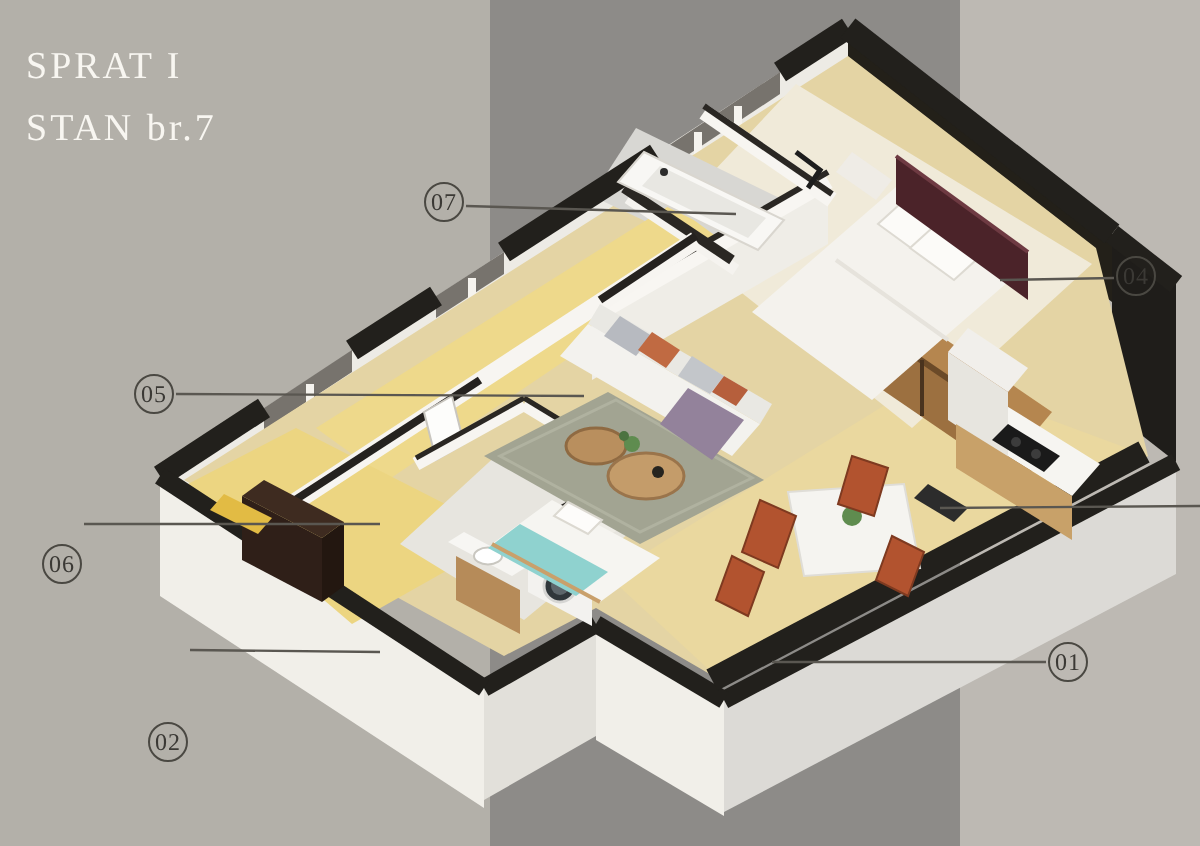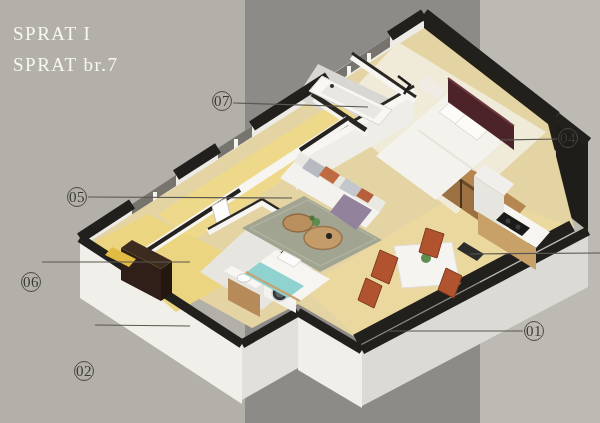--- a/index.html
+++ b/index.html
@@ -7,21 +7,21 @@
          font-family:"Liberation Serif","DejaVu Serif",serif;
          background:#b3b0a9;}
   .bg-band{position:absolute;top:0;bottom:0;}
   .bg-band.mid{left:245px;width:235px;background:#8d8b88;}
   .bg-band.right{left:480px;width:120px;background:#bdb9b3;}
   svg.plan{position:absolute;left:0;top:0;}
   .title{position:absolute;left:13px;top:18px;color:#f8f6f1;
          font-size:19px;line-height:31px;letter-spacing:1.5px;}
   .callout{position:absolute;width:20px;height:20px;border:1.4px solid #4a4842;
            border-radius:50%;box-sizing:border-box;display:flex;align-items:center;
-           justify-content:center;font-size:15px;color:#3b3935;letter-spacing:.5px;
+           justify-content:center;font-size:12px;color:#3b3935;letter-spacing:.5px;
            background:transparent;}
 </style>
 </head>
 <body>
 
 <div class="stage">
 
   <div class="bg-band mid"></div>
   <div class="bg-band right"></div>
 
@@ -198,16 +198,16 @@
   </div>
   <div class="callout" style="left:21px;top:252px;margin-top:20px;">
     <span>06</span>
   </div>
   <div class="callout" style="left:212px;top:91px;">
     <span>07</span>
   </div>
 
   <div class="title">
     <div>SPRAT I</div>
-    <div>SPRAT br.7</div>
+    <div>STAN br.7</div>
   </div>
 
 </div>
 
 </body></html>

